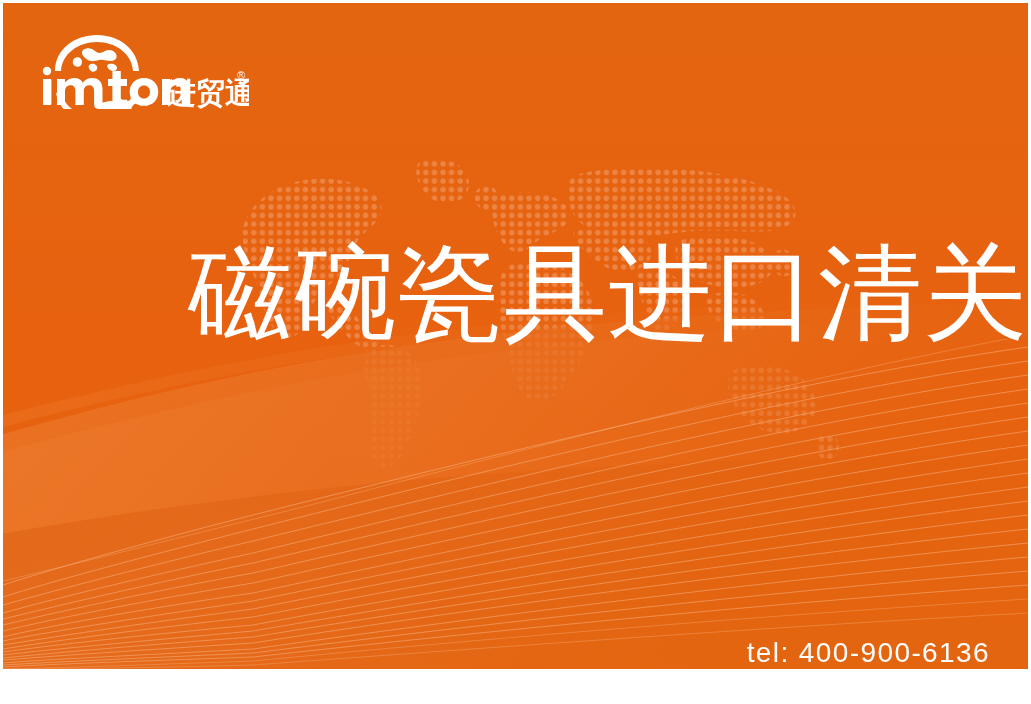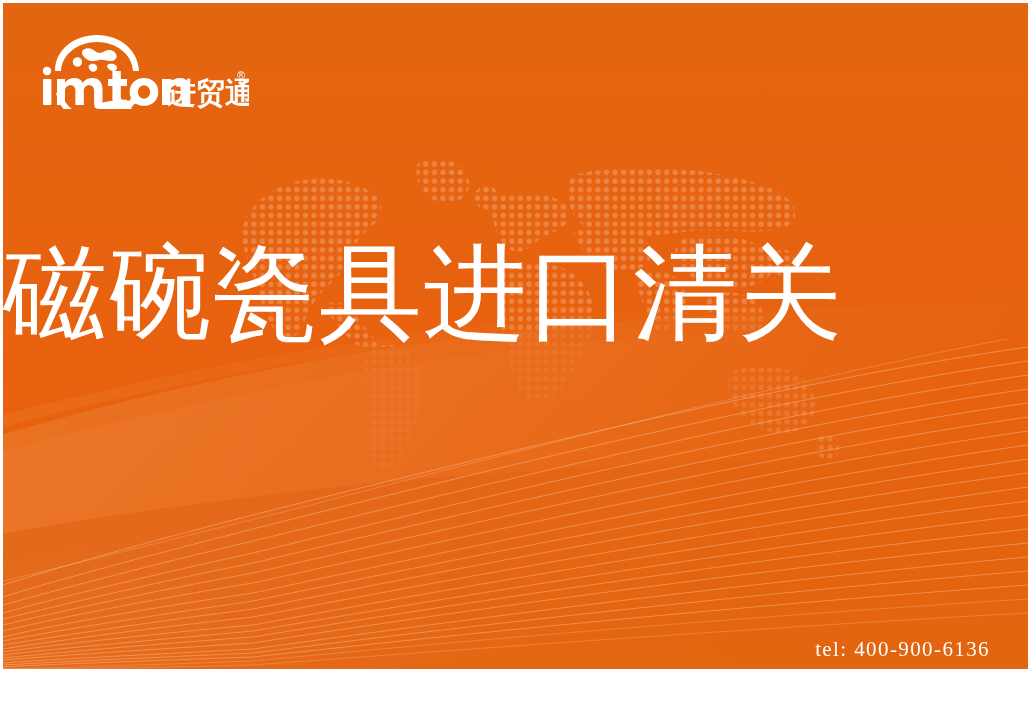--- a/index.html
+++ b/index.html
@@ -82,39 +82,39 @@
     height: 78px;
   }
   #logo svg { display: block; width: 100%; height: 100%; }
 
   
   #headline {
     position: absolute;
     left: 0;
     top: 228px;
     width: 1025px;
-    text-align: left;
+    text-align: right;
     color: #ffffff;
     font-family: "DejaVu Sans", "Liberation Sans", sans-serif;
     font-weight: 400;
     font-size: 104px;
     line-height: 125px;
     letter-spacing: 1px;
     white-space: nowrap;
   }
   #headline .hl-line { display: block; }
 
   
   #tel {
     position: absolute;
     right: 38px;
     top: 634px;
     color: #ffffff;
-    font-family: Liberation Serif, serif;
-    font-size: 21px;
+    font-family: Liberation Sans, sans-serif;
+    font-size: 28px;
     letter-spacing: 1.4px;
     white-space: nowrap;
   }
 </style>
 </head>
 <body>
 
 <div id="poster">
 
   <div id="canvas">

